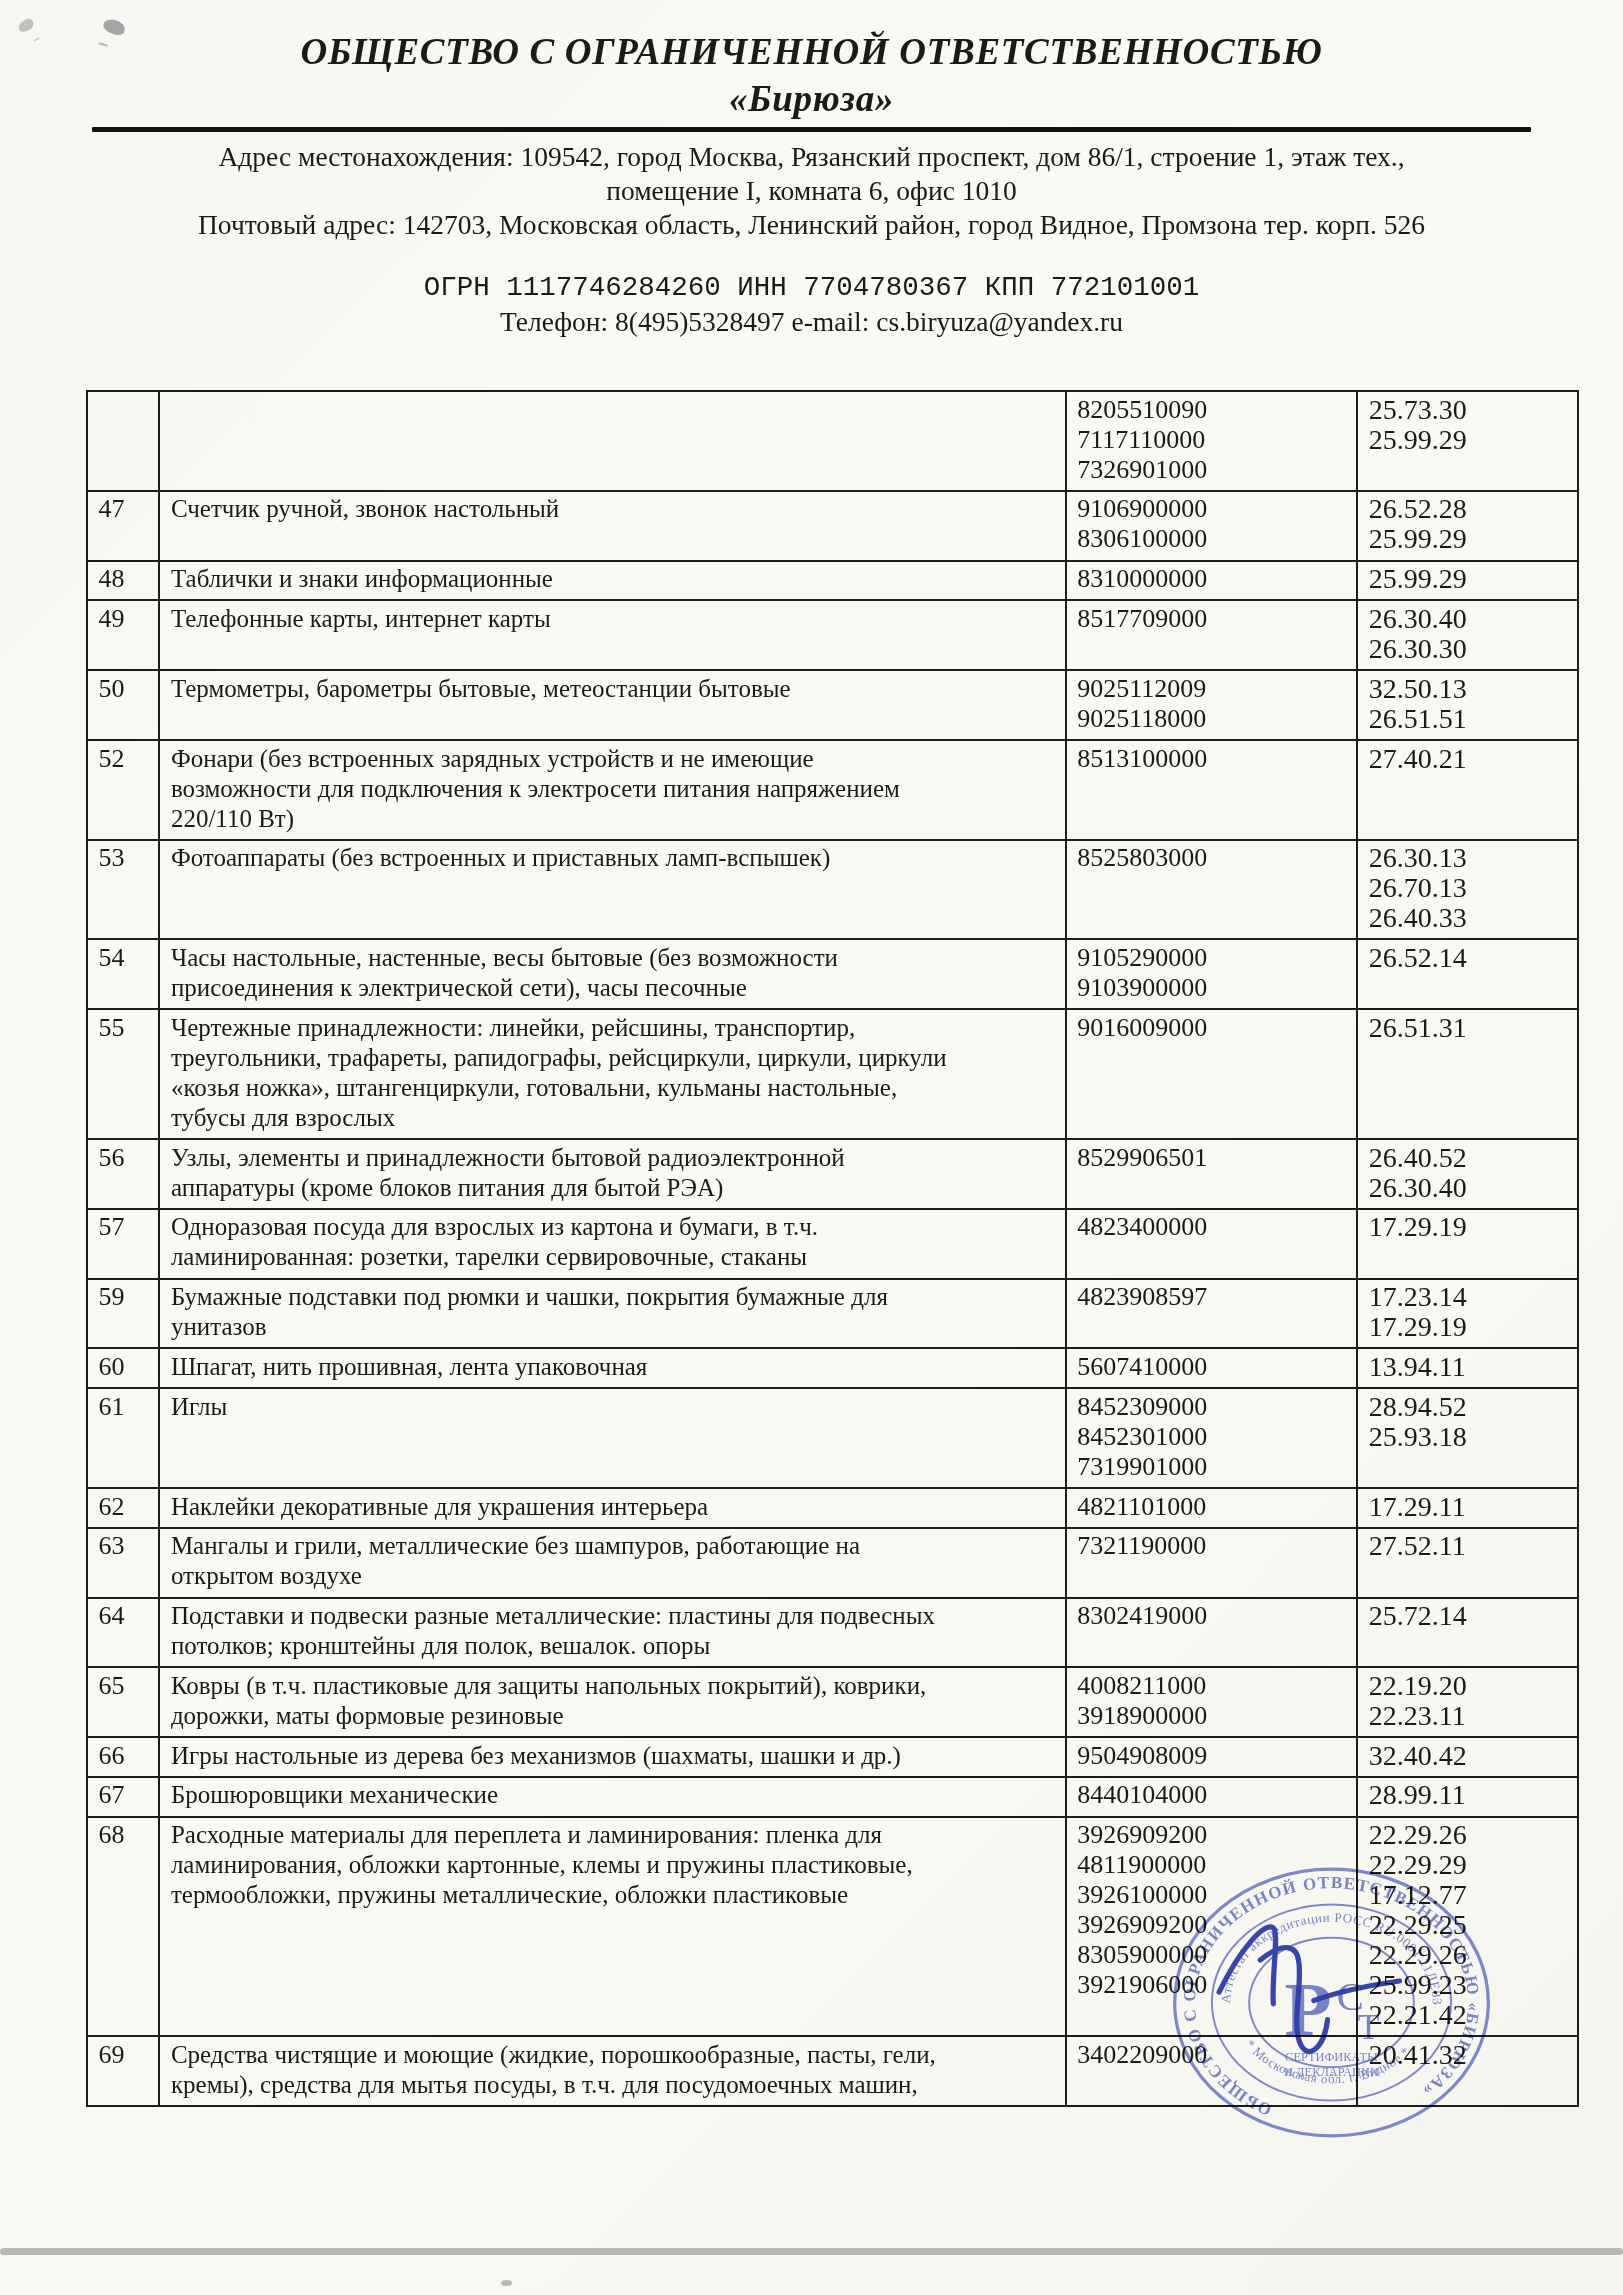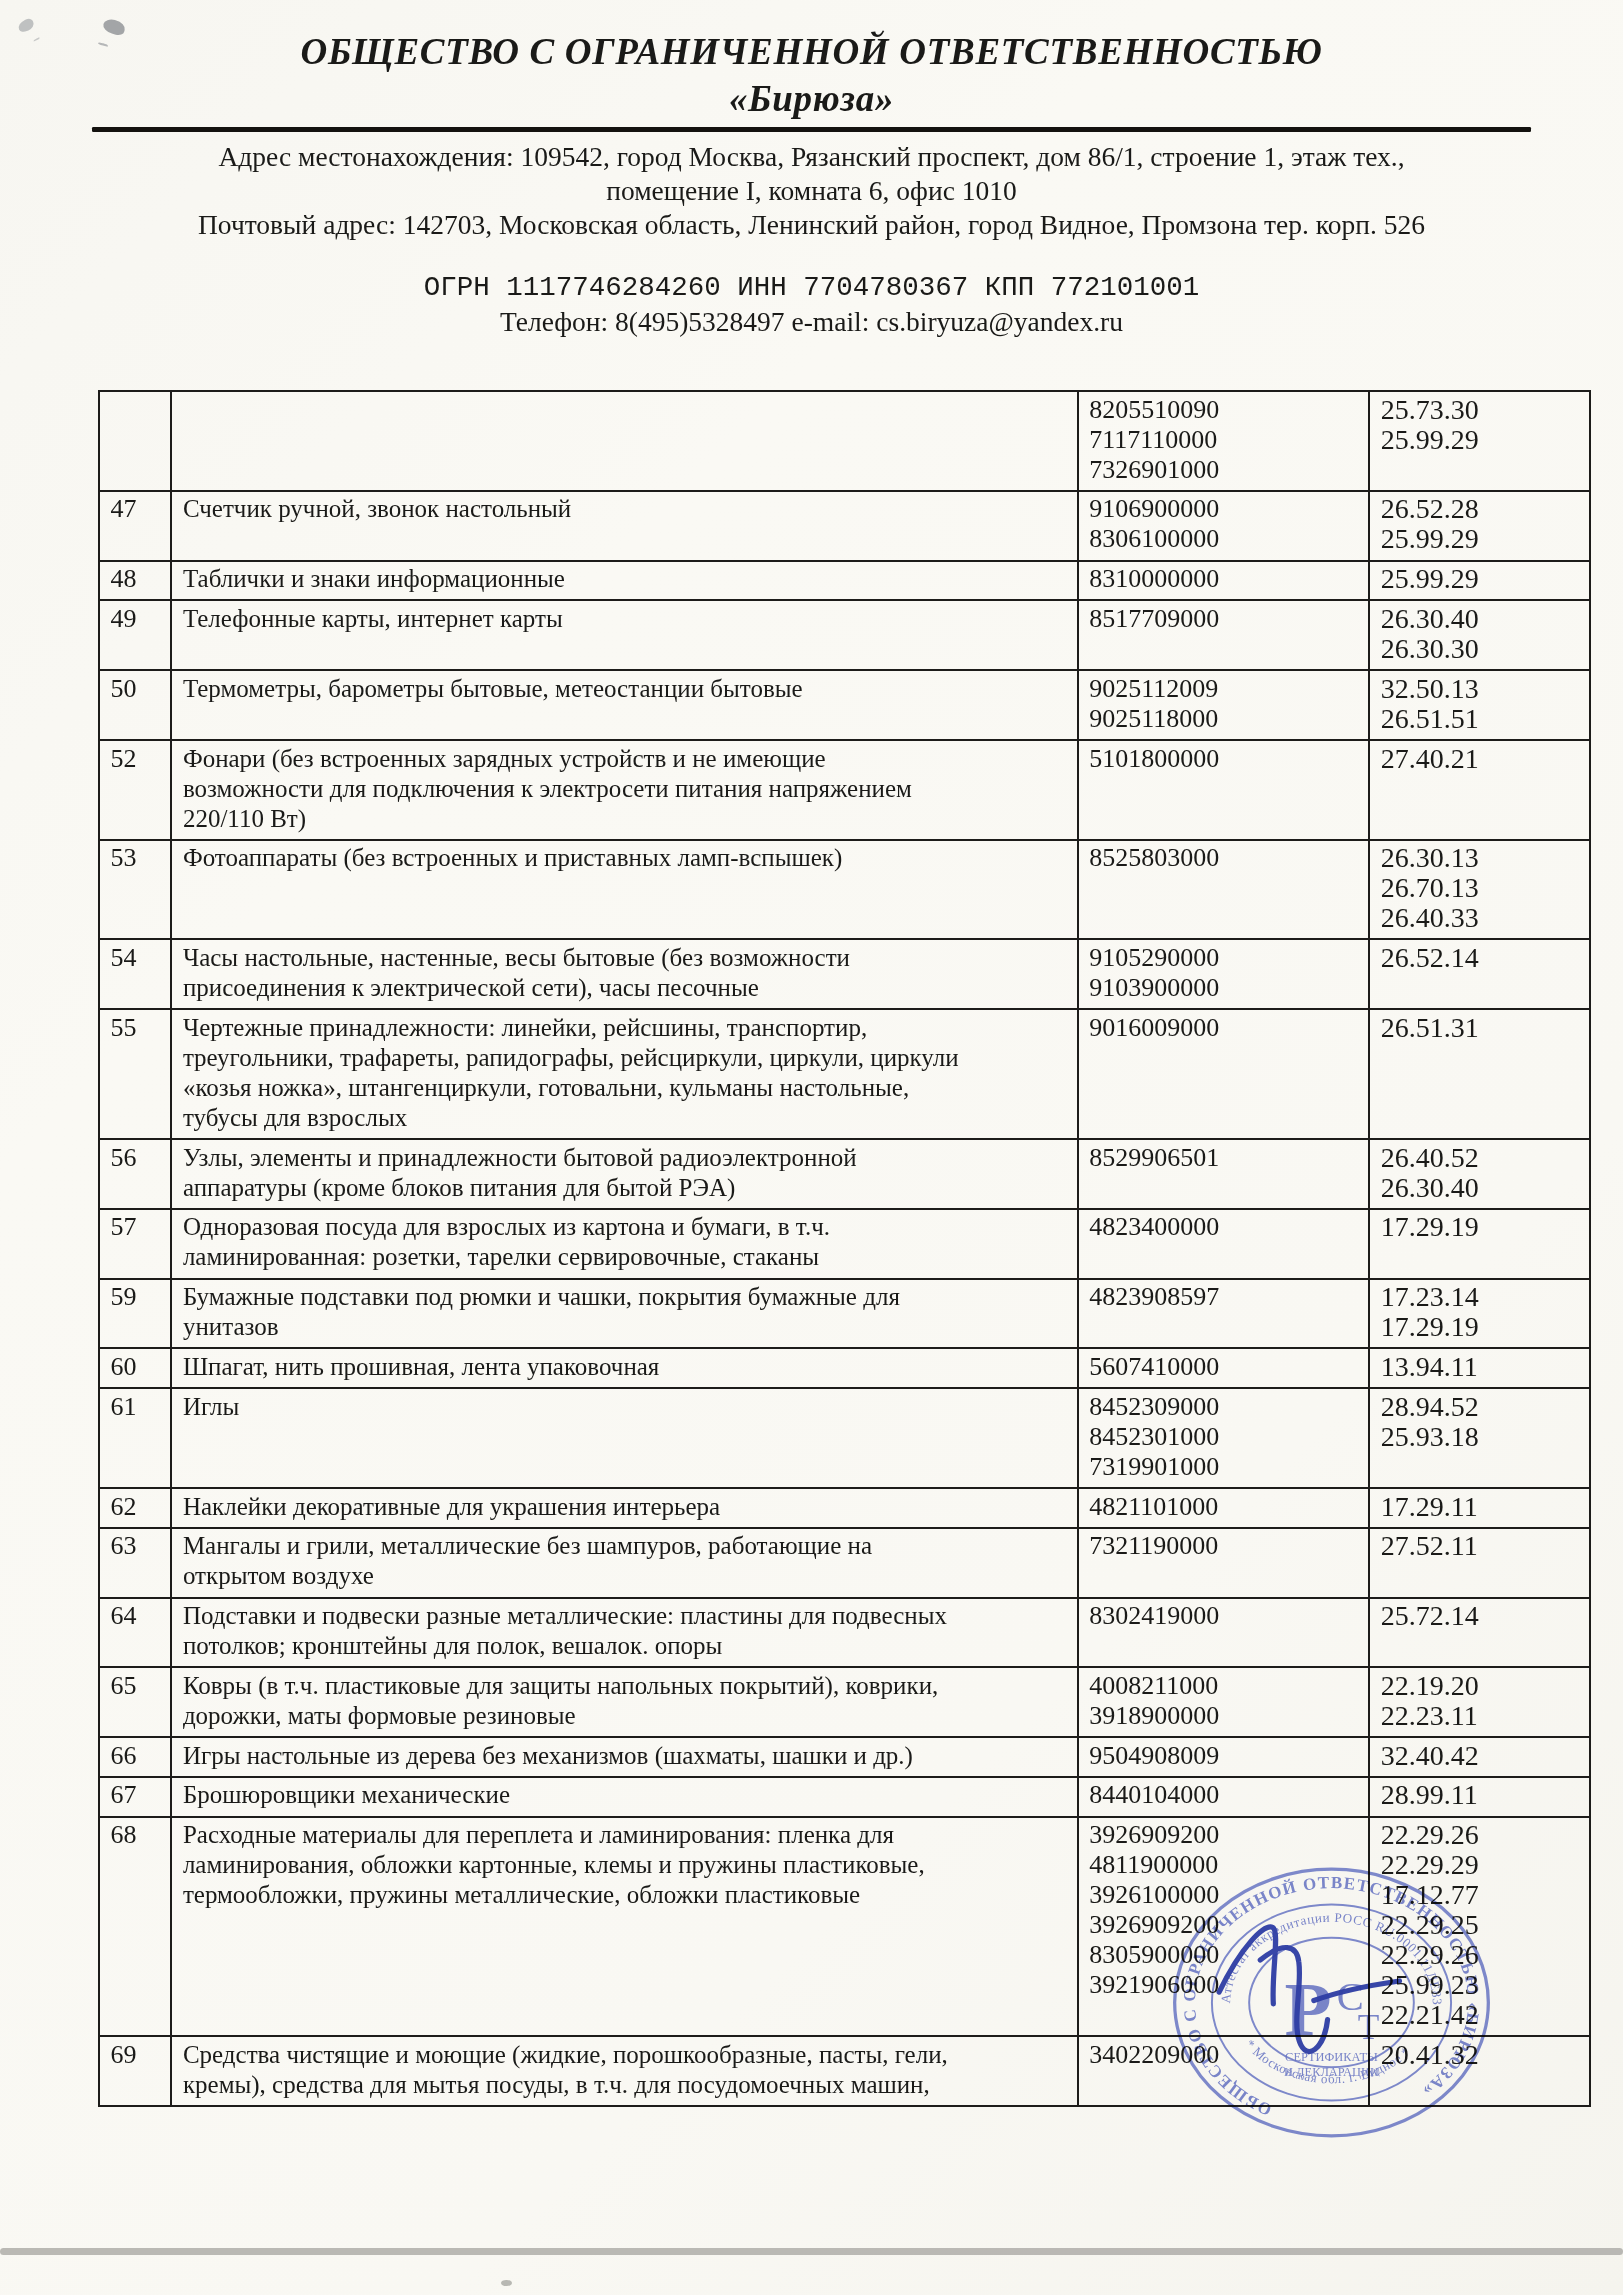--- a/index.html
+++ b/index.html
@@ -19,21 +19,21 @@
   .addr-block{margin-top:7.9px;font-size:27.5px;line-height:34px;}
   .reg-line{margin-top:29px;font-size:27.5px;line-height:34px;font-family:Liberation Mono, monospace;}
   .phone-line{font-size:27.5px;line-height:34px;}
   
   table.cls{
     position:absolute;left:86px;top:390px;
     width:1424px;
     border-collapse:collapse;table-layout:fixed;
     font-size:25.5px;
   }
-  table.cls{border:2.6px solid #1d1c1a;margin-left:12px;}
+  table.cls{border:2.6px solid #1d1c1a;}
   table.cls td{
     border:2px solid #1d1c1a;
     vertical-align:top;
     padding:2.6px 3.9px 5.2px 10.5px;
     overflow:hidden;
   }
   td.col-num{width:56px;padding-left:1.3px;padding-right:1.3px;font-size:26px;}
   td.col-desc{width:890px;}
   td.col-code{width:275px;font-size:26px;}
   td.col-okpd{width:204px;font-size:28px;}
@@ -145,21 +145,21 @@
           </td>
         </tr>
         <tr>
           <td class="col-num">52</td>
           <td class="col-desc">
             <div class="line">Фонари (без встроенных зарядных устройств и не имеющие</div>
             <div class="line">возможности для подключения к электросети питания напряжением</div>
             <div class="line">220/110 Вт)</div>
           </td>
           <td class="col-code">
-            <div class="line">5101800000</div>
+            <div class="line">8513100000</div>
           </td>
           <td class="col-okpd">
             <div class="line">27.40.21</div>
           </td>
         </tr>
         <tr>
           <td class="col-num">53</td>
           <td class="col-desc">
             <div class="line">Фотоаппараты (без встроенных и приставных ламп-вспышек)</div>
           </td>

